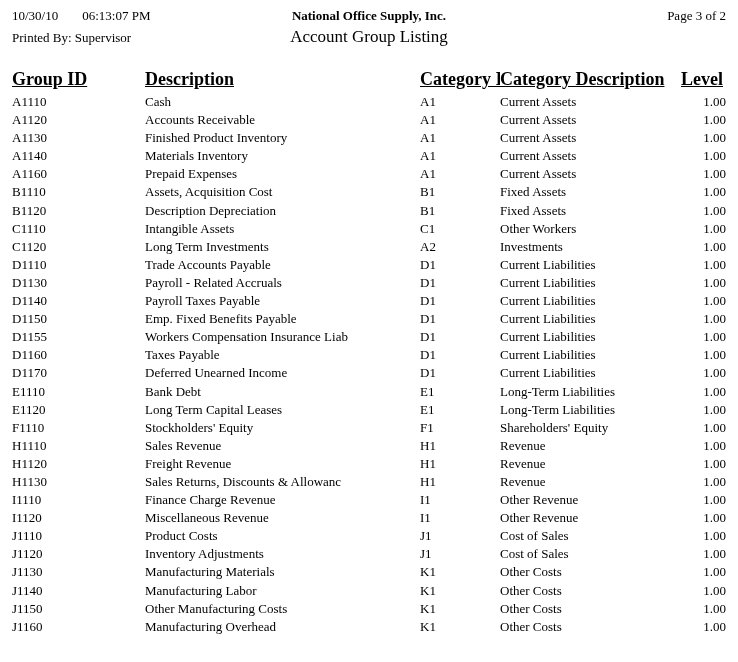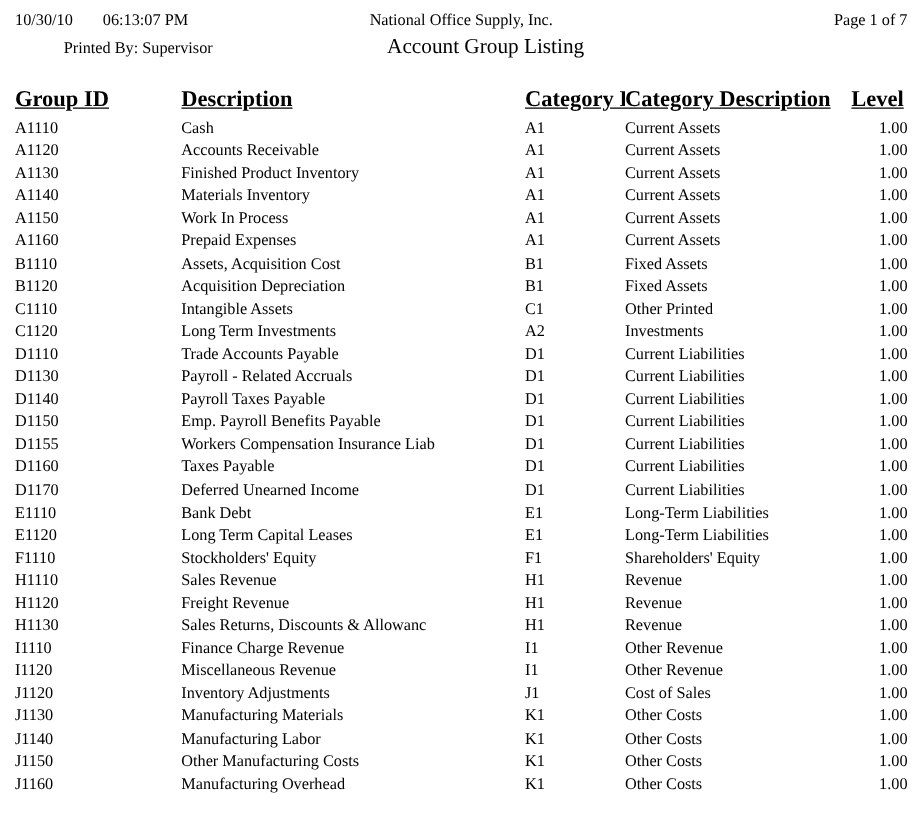--- a/index.html
+++ b/index.html
@@ -16,28 +16,27 @@
     padding: 8px 12px 0 12px;
     overflow: hidden;
   }
   
   .report-header {
     display: grid;
     grid-template-columns: 200px 1fr 200px;
     align-items: baseline;
   }
   .hdr-left { display: flex; gap: 24px; font-size: 13px; }
-  .hdr-center { text-align: center; font-size: 13px; font-weight: normal; }
+  .hdr-center { text-align: center; font-size: 13px; font-weight: bold; }
   .hdr-right { text-align: right; font-size: 13px; }
   .report-header2 {
     display: grid;
     grid-template-columns: 200px 1fr 200px;
     align-items: baseline;
     margin-top: 3px;
-    margin-left: 39px;
   }
   .printed-by { font-size: 13px; }
   .report-title {
     text-align: center;
     font-size: 17px;
     font-weight: normal;
   }
   
   table.listing {
     margin-top: 22px;
@@ -74,21 +73,21 @@
 <body>
 
 <div class="page">
 
   <div class="report-header">
     <div class="hdr-left">
       <span>10/30/10</span>
       <span>06:13:07 PM</span>
     </div>
     <div class="hdr-center">National Office Supply, Inc.</div>
-    <div class="hdr-right">Page 1 of  7</div>
+    <div class="hdr-right">Page 3 of  2</div>
   </div>
 
   <div class="report-header2">
     <div class="printed-by">Printed By: Supervisor</div>
     <div class="report-title">Account Group Listing</div>
     <div></div>
   </div>
 
   <table class="listing">
     <colgroup>
@@ -130,52 +129,45 @@
           <td class="level">1.00</td>
         </tr>
         <tr>
           <td>A1140</td>
           <td>Materials Inventory</td>
           <td>A1</td>
           <td>Current Assets</td>
           <td class="level">1.00</td>
         </tr>
         <tr>
-          <td>A1150</td>
-          <td>Work In Process</td>
-          <td>A1</td>
-          <td>Current Assets</td>
-          <td class="level">1.00</td>
-        </tr>
-        <tr>
           <td>A1160</td>
           <td>Prepaid Expenses</td>
           <td>A1</td>
           <td>Current Assets</td>
           <td class="level">1.00</td>
         </tr>
         <tr>
           <td>B1110</td>
           <td>Assets, Acquisition Cost</td>
           <td>B1</td>
           <td>Fixed Assets</td>
           <td class="level">1.00</td>
         </tr>
         <tr>
           <td>B1120</td>
-          <td>Acquisition Depreciation</td>
+          <td>Description Depreciation</td>
           <td>B1</td>
           <td>Fixed Assets</td>
           <td class="level">1.00</td>
         </tr>
         <tr>
           <td>C1110</td>
           <td>Intangible Assets</td>
           <td>C1</td>
-          <td>Other Printed</td>
+          <td>Other Workers</td>
           <td class="level">1.00</td>
         </tr>
         <tr>
           <td>C1120</td>
           <td>Long Term Investments</td>
           <td>A2</td>
           <td>Investments</td>
           <td class="level">1.00</td>
         </tr>
         <tr>
@@ -194,21 +186,21 @@
         </tr>
         <tr>
           <td>D1140</td>
           <td>Payroll Taxes Payable</td>
           <td>D1</td>
           <td>Current Liabilities</td>
           <td class="level">1.00</td>
         </tr>
         <tr>
           <td>D1150</td>
-          <td>Emp. Payroll Benefits Payable</td>
+          <td>Emp. Fixed Benefits Payable</td>
           <td>D1</td>
           <td>Current Liabilities</td>
           <td class="level">1.00</td>
         </tr>
         <tr>
           <td>D1155</td>
           <td>Workers Compensation Insurance Liab</td>
           <td>D1</td>
           <td>Current Liabilities</td>
           <td class="level">1.00</td>
@@ -277,20 +269,27 @@
           <td class="level">1.00</td>
         </tr>
         <tr>
           <td>I1120</td>
           <td>Miscellaneous Revenue</td>
           <td>I1</td>
           <td>Other Revenue</td>
           <td class="level">1.00</td>
         </tr>
         <tr>
+          <td>J1110</td>
+          <td>Product Costs</td>
+          <td>J1</td>
+          <td>Cost of Sales</td>
+          <td class="level">1.00</td>
+        </tr>
+        <tr>
           <td>J1120</td>
           <td>Inventory Adjustments</td>
           <td>J1</td>
           <td>Cost of Sales</td>
           <td class="level">1.00</td>
         </tr>
         <tr>
           <td>J1130</td>
           <td>Manufacturing Materials</td>
           <td>K1</td>

